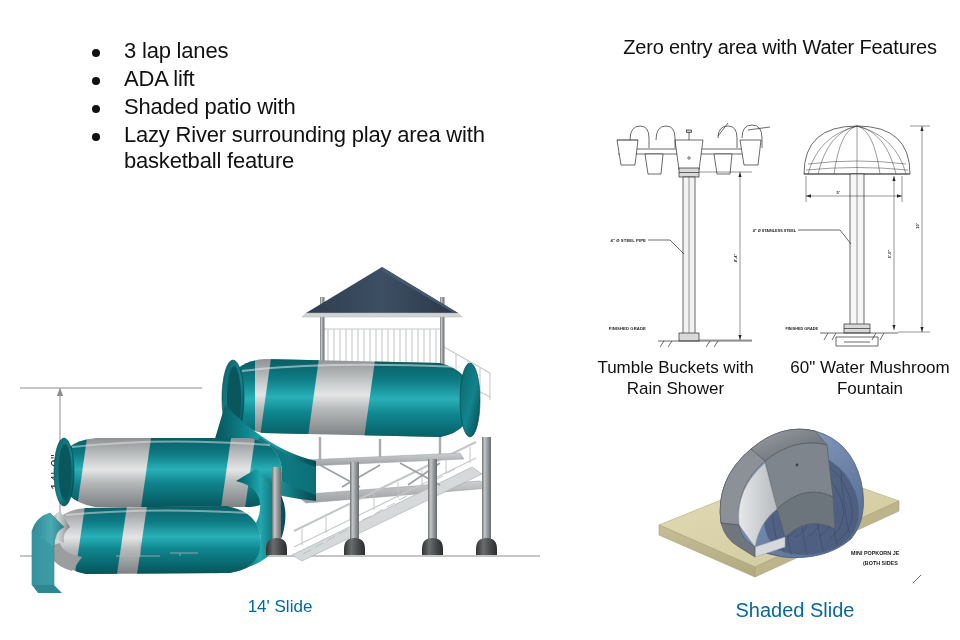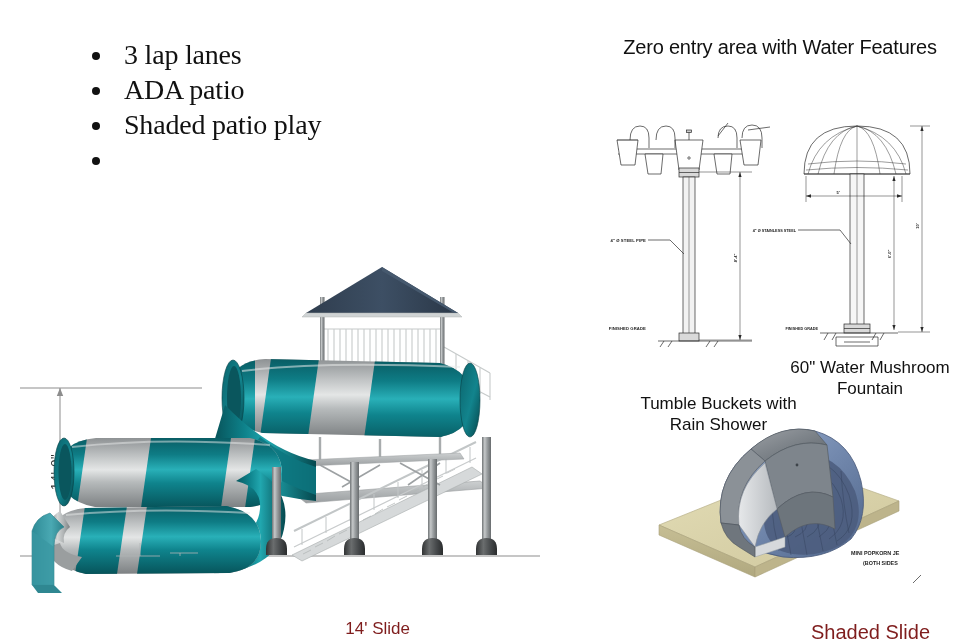--- a/index.html
+++ b/index.html
@@ -14,54 +14,52 @@
   }
   .page{position:relative;width:960px;height:640px;}
 
   
   .bullets{
     position:absolute;left:78px;top:38px;width:470px;
     list-style:none;margin:0;padding:0;
   }
   .bullets li{
     position:relative;
-    font-size:28px;
+    font-size:22px;
     line-height:1.18;
     padding-left:46px;
     margin-bottom:2px;
     letter-spacing:-0.2px;
-    font-family:Liberation Serif, serif;
   }
   .bullets li .dot{
     position:absolute;left:14px;top:0.50em;
     width:8px;height:8px;border-radius:50%;
     background:#111;
   }
 
   .caption{
     position:absolute;
-    text-align:right;
+    text-align:center;
     font-size:17px;
-    color:#7f1d1d;
+    color:#0369a1;
     line-height:1.2;
-    margin-top:22px;
   }
   #cap-14slide{left:150px;top:597px;width:260px;}
   #cap-kiddie{left:660px;top:598px;width:270px;font-size:20px;}
 
   
   .rheading{
     position:absolute;left:600px;top:36px;width:360px;
     text-align:center;font-size:20px;line-height:1.18;
     letter-spacing:-0.2px;
   }
   .wcap{
     position:absolute;text-align:center;font-size:17px;line-height:1.22;
   }
-  #cap-buckets{left:631px;top:358px;width:175px;margin-top:36px;}
+  #cap-buckets{left:588px;top:358px;width:175px;}
   #cap-mushroom{left:780px;top:358px;width:180px;}
 
   
   svg{display:block;position:absolute;overflow:visible;}
   #svg-slide{left:20px;top:255px;}
   #svg-buckets{left:600px;top:118px;}
   #svg-mushroom{left:778px;top:118px;}
   #svg-kiddie{left:655px;top:405px;}
 
   .cad{stroke:#2b2b2b;fill:none;stroke-width:0.7;vector-effect:non-scaling-stroke;}
@@ -75,23 +73,23 @@
   .dimtxt-big{font-family:"Liberation Sans",sans-serif;font-size:13px;fill:#333;letter-spacing:0.5px;}
   .gline{stroke:#8d8d8d;stroke-width:1;}
 </style>
 </head>
 <body>
 
 <div class="page">
 
   <ul class="bullets">
     <li><span class="dot"></span><span>3 lap lanes</span></li>
-    <li><span class="dot"></span><span>ADA patio</span></li>
-    <li><span class="dot"></span><span>Shaded patio play</span></li>
-    <li><span class="dot"></span></li>
+    <li><span class="dot"></span><span>ADA lift</span></li>
+    <li><span class="dot"></span><span>Shaded patio with</span></li>
+    <li><span class="dot"></span><span>Lazy River surrounding play area with basketball feature</span></li>
   </ul>
 
   <div class="rheading">Zero entry area with Water Features</div>
 
   <svg id="svg-slide" width="520" height="345" viewBox="0 0 520 345">
     <defs>
       <linearGradient id="tubeTeal" x1="0" y1="0" x2="0" y2="1">
         <stop offset="0%" stop-color="#075057"></stop>
         <stop offset="28%" stop-color="#0e7c85"></stop>
         <stop offset="46%" stop-color="#29b0b8"></stop>

